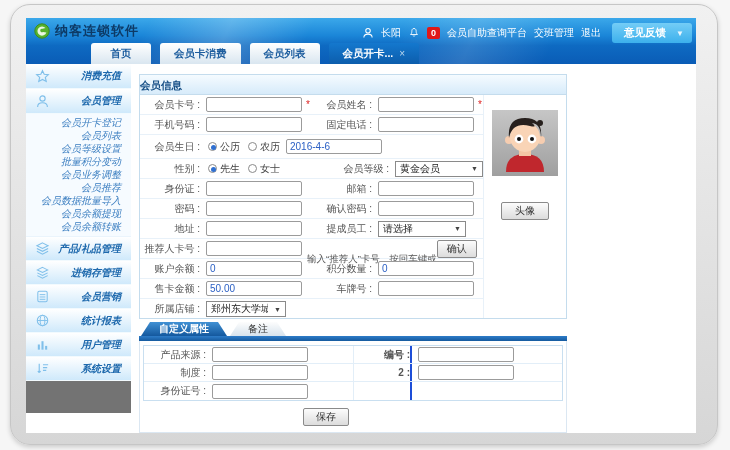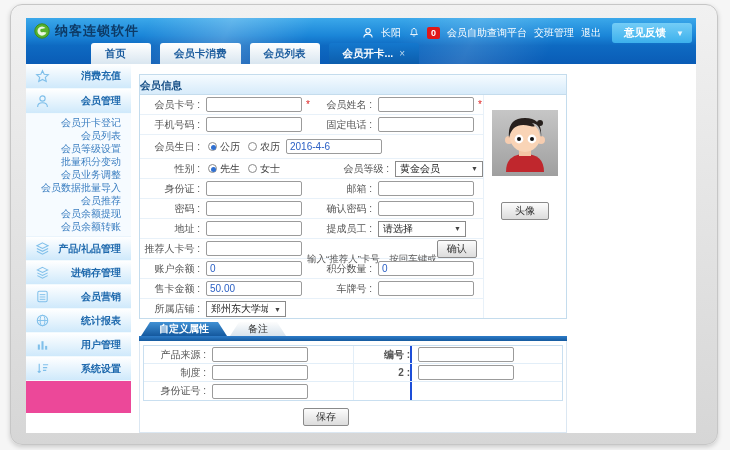--- a/index.html
+++ b/index.html
@@ -1,19 +1,19 @@
 <!DOCTYPE html>
 <html><head>
 <meta charset="utf-8">
 <style>
   * { margin:0; padding:0; box-sizing:border-box; }
   html,body { width:730px; height:450px; }
   body { font-family:"Liberation Sans","DejaVu Sans",sans-serif; background:#f6f6f6; position:relative; overflow:hidden; }
 
-  #window { position:absolute; left:10px; top:4px; width:708px; height:441px; border-radius:12px;
+  #window { position:absolute; left:10px; top:4px; width:708px; height:441px; border-radius:20px;
     background:linear-gradient(#f1f1f1,#d6d6d6); border:1px solid #c6c6c6; box-shadow:0 2px 5px rgba(0,0,0,.18); }
   #app { position:absolute; left:15px; top:13px; width:670px; height:415px; background:#fff; overflow:hidden; }
 
   
   #header { position:absolute; left:0; top:0; width:670px; height:46px;
     background:linear-gradient(#3ba8ea 0%, #1b86d8 38%, #0e6ac2 60%, #0a5cb6 100%); overflow:hidden; }
   #header .streak { position:absolute; left:0; top:0; width:100%; height:100%; pointer-events:none;
     background:linear-gradient(115deg, rgba(255,255,255,0) 18%, rgba(255,255,255,.22) 30%, rgba(255,255,255,0) 42%, rgba(255,255,255,0) 55%, rgba(255,255,255,.14) 66%, rgba(255,255,255,0) 78%); }
   .brandrow { position:absolute; left:8px; top:4px; height:18px; display:flex; align-items:center; }
   .logo { width:16px; height:16px; margin-right:5px; }
@@ -21,27 +21,27 @@
 
   .userbar { position:absolute; right:4px; top:4px; height:22px; display:flex; align-items:center; gap:7px; color:#fff; font-size:10px; white-space:nowrap; }
   .ub-ic { width:12px; height:12px; }
   .badge { background:#e01818; color:#fff; font-size:9px; font-weight:bold; padding:0 4px; height:12px; line-height:12px; border-radius:2px; }
   .ub-link { color:#fff; text-decoration:none; }
   .fb-btn { height:20px; margin-left:4px; padding:0 8px 0 12px; border:0; border-radius:3px; cursor:pointer;
     background:linear-gradient(#74cdf6,#3cb0ec); color:#fff; font-size:10.5px; font-weight:bold; display:flex; align-items:center; gap:10px; }
   .fb-btn .caret { font-size:8px; color:#eaf7ff; }
 
   .tabbar { position:absolute; left:65px; bottom:0; height:21px; display:flex; gap:9px; }
-  .ntab { min-width:60px; padding:0 14px; height:21px; line-height:21px; text-align:left; font-size:10.5px; font-weight:bold;
+  .ntab { min-width:60px; padding:0 14px; height:21px; line-height:21px; text-align:center; font-size:10.5px; font-weight:bold;
     color:#1d5d9e; background:linear-gradient(#ffffff,#d9e6f0); border-radius:3px 3px 0 0; cursor:pointer; }
   .ntab.active { background:linear-gradient(#1478cе,#0c5dac); background:linear-gradient(#1478ce,#0c5dac); color:#fff; display:flex; align-items:center; gap:6px; justify-content:center; }
   .ntab .x { color:#bcd7ee; font-size:10px; font-weight:normal; }
 
   
-  #sidebar { position:absolute; left:0; top:46px; width:105px; height:349px; background:#ec4899; overflow:hidden; }
+  #sidebar { position:absolute; left:0; top:46px; width:105px; height:349px; background:#737373; overflow:hidden;font-style:italic; }
   .snav { height:24px; display:flex; align-items:center; background:linear-gradient(#ffffff,#cfe9fb);
     border-bottom:1px solid #f2fafe; cursor:pointer; }
   .snav.tall { height:25px; }
   .snav .ic { width:28px; padding-left:9px; display:flex; align-items:center; }
   .snav .lbl { flex:1; text-align:right; padding-right:10px; font-size:10px; font-weight:bold; color:#1e69ad; }
   .ssub { background:#f6fbff; border-bottom:1px solid #eaf4fc; padding:2px 0 3px; }
   .ssub .sitem { height:13px; line-height:13px; text-align:right; padding-right:10px; font-size:10px; color:#3c7fc1; cursor:pointer; }
 
   
   #content { position:absolute; left:105px; top:46px; width:565px; height:369px; background:#fff; overflow:hidden; }
@@ -160,22 +160,22 @@
       </span>
       <span class="lbl">会员管理</span>
     </div>
 
     <div class="ssub">
       <div class="sitem">会员开卡登记</div>
       <div class="sitem">会员列表</div>
       <div class="sitem">会员等级设置</div>
       <div class="sitem">批量积分变动</div>
       <div class="sitem">会员业务调整</div>
+      <div class="sitem">会员推荐</div>
       <div class="sitem">会员数据批量导入</div>
-      <div class="sitem">会员推荐</div>
       <div class="sitem">会员余额提现</div>
       <div class="sitem">会员余额转账</div>
     </div>
 
     <div class="snav">
       <span class="ic">
         <svg width="15" height="15" viewBox="0 0 16 16">
               <path d="M8 2 L14 5 L8 8 L2 5 Z M2 8 L8 11 L14 8 M2 11 L8 14 L14 11" fill="none" stroke="#7fbfea" stroke-width="1.1"></path>
             </svg>
       </span>

